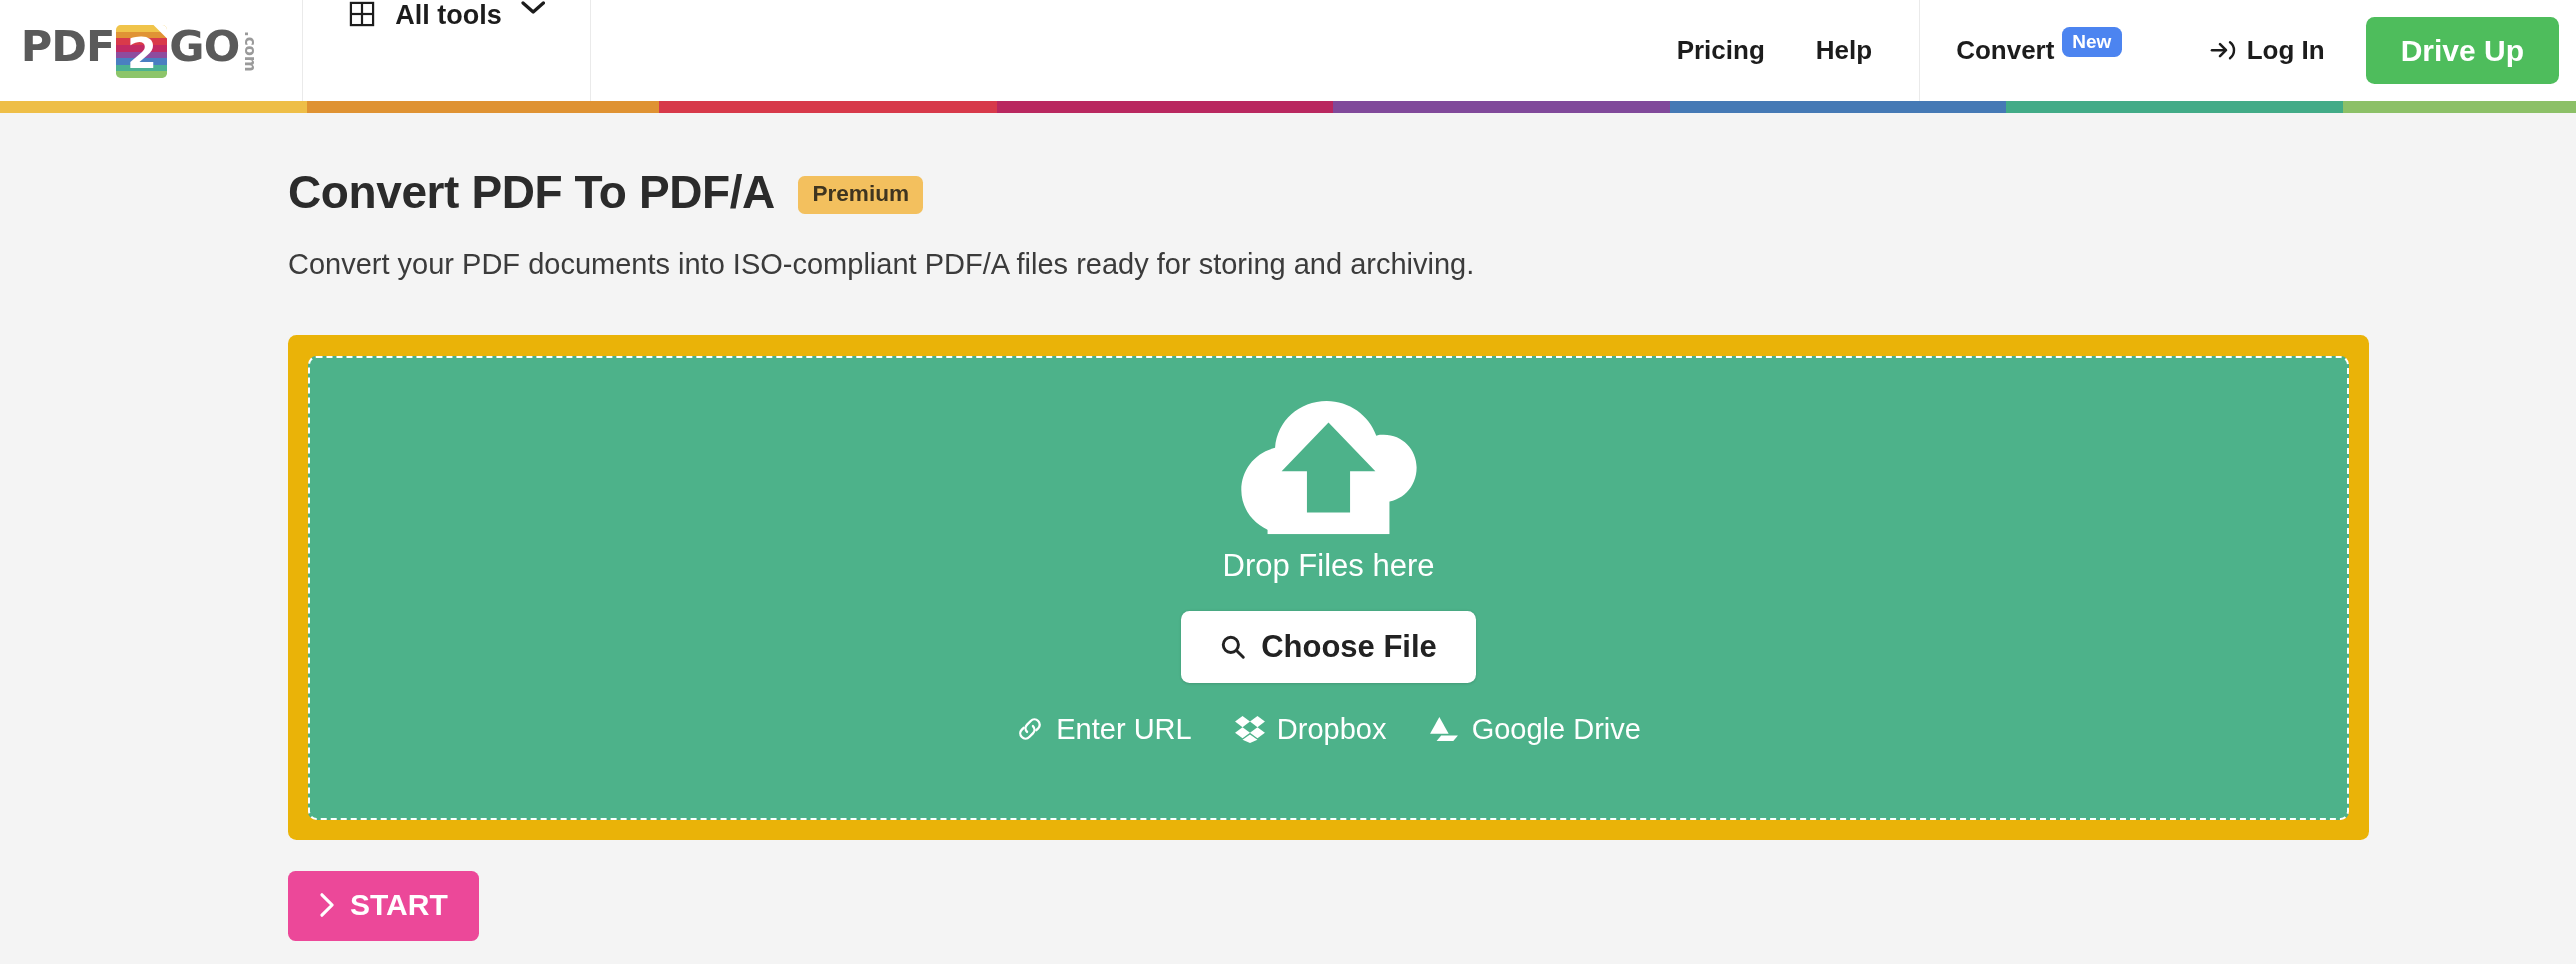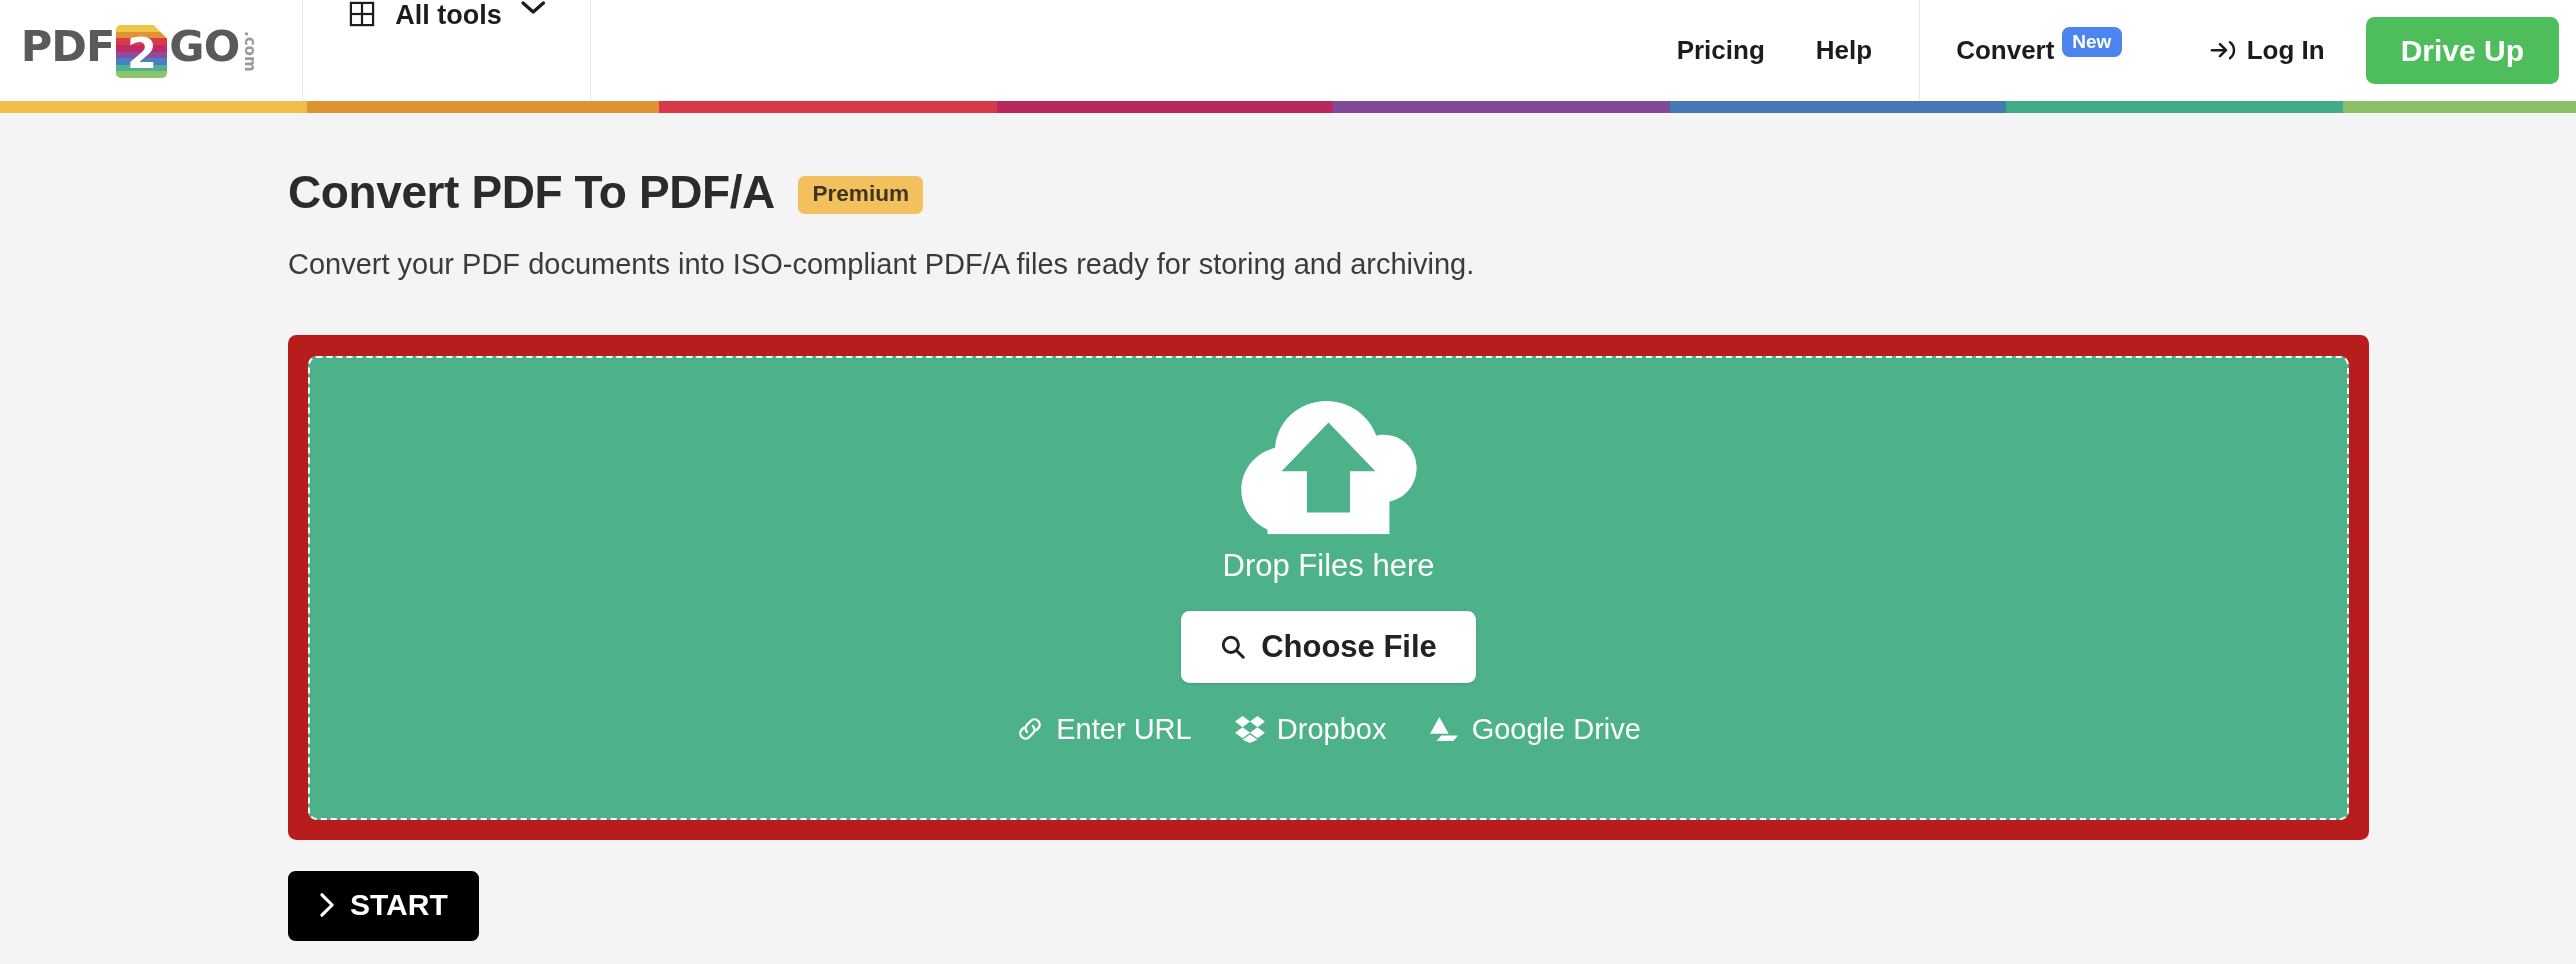--- a/index.html
+++ b/index.html
@@ -207,21 +207,21 @@
     font-size: 29px;
     color: #3b3b3b;
     font-weight: 400;
   }
 
   
   .dropzone-outer {
     margin-top: 54px;
     width: 2081px;
     height: 505px;
-    background: #b91c1c;
+    background: #eab308;
     border-radius: 8.5px;
     padding: 20.7px 20px;
   }
   .dropzone-inner {
     width: 100%;
     height: 100%;
     border: 2.8px dashed #ffffff;
     border-radius: 8.5px;
     background: #4db28a;
     display: flex;
@@ -269,21 +269,21 @@
     gap: 12.2px;
     color: #ffffff;
     font-size: 29px;
     cursor: pointer;
   }
   .source-item svg { display: block; }
 
   
   .start-btn {
     margin-top: 31px;
-    background: #000000;
+    background: #ec4899;
     color: #ffffff;
     border: none;
     border-radius: 7.5px;
     font-size: 30px;
     font-weight: 600;
     padding: 17px 31px 19px;
     display: flex;
     align-items: center;
     gap: 14px;
     cursor: default;

